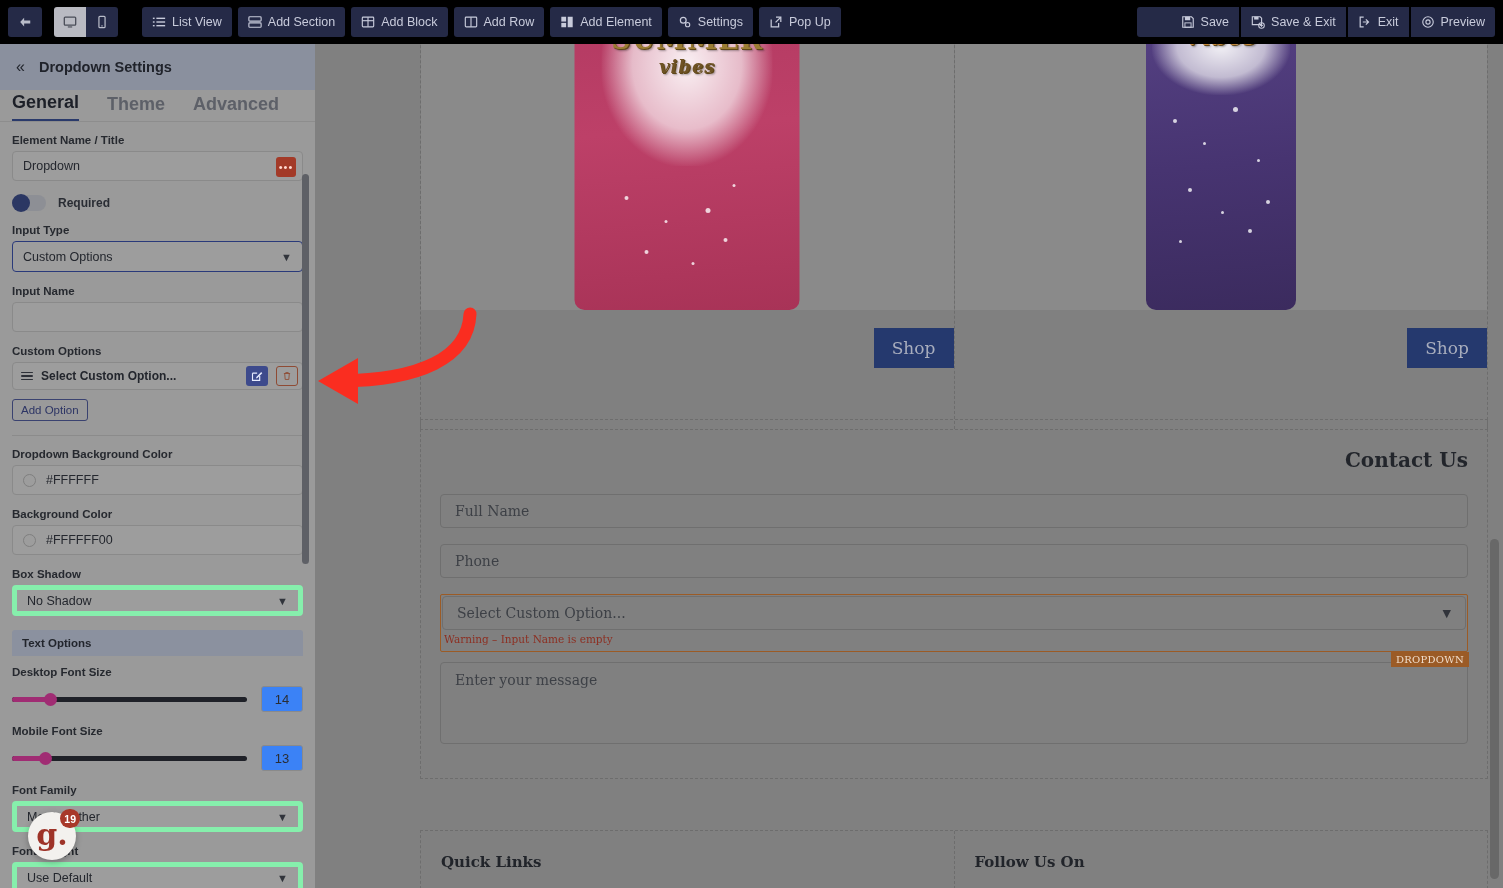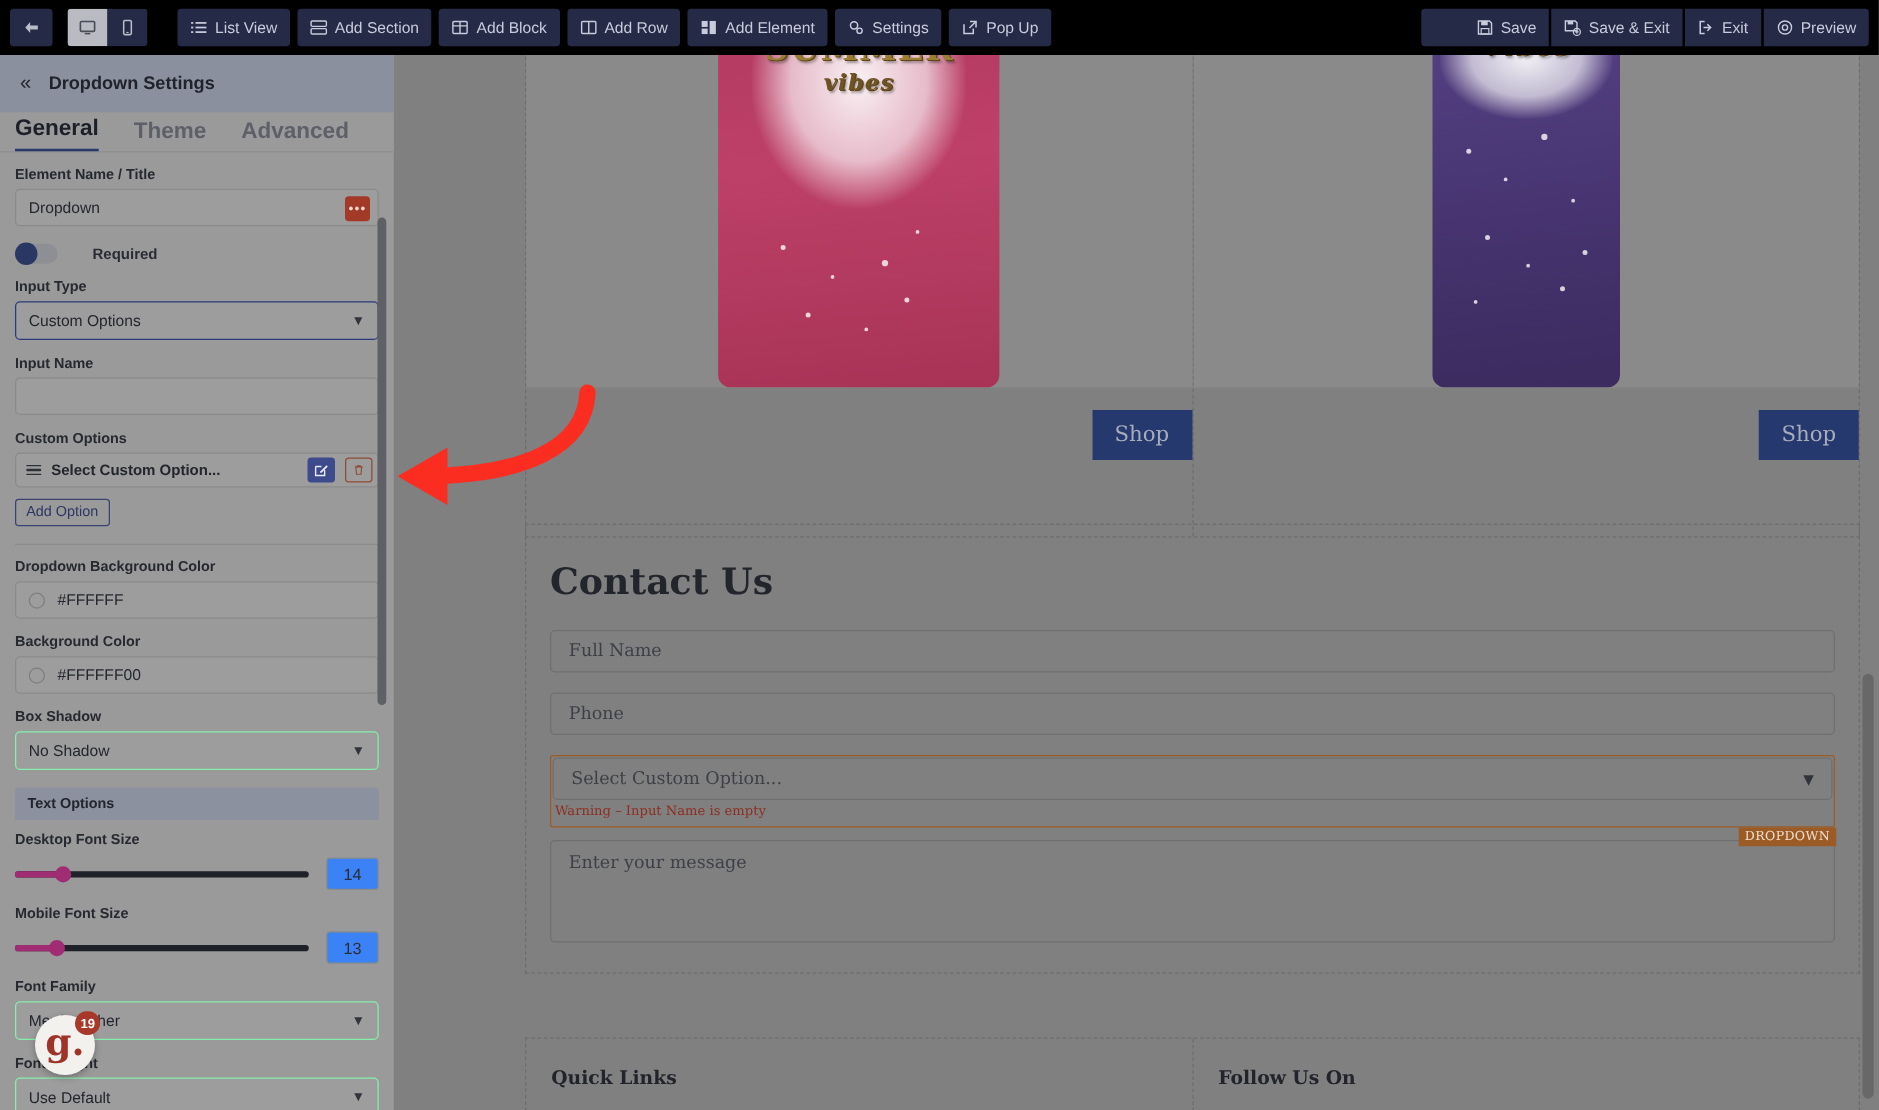--- a/index.html
+++ b/index.html
@@ -115,36 +115,36 @@
   .inp.empty { }
   .inp-swatchbtn {
     position: absolute; right: 6px; top: 5px;
     width: 20px; height: 20px;
     background: #a33a28; border-radius: 3px;
     display: flex; align-items: center; justify-content: center;
     cursor: pointer;
   }
   .dots { color: #ffd9d0; font-size: 11px; letter-spacing: 1px; line-height: 6px; }
 
-  .toggle-row { display: flex; align-items: center; gap: 28px; margin-top: 14px; }
+  .toggle-row { display: flex; align-items: center; gap: 12px; margin-top: 14px; }
   .toggle {
     width: 34px; height: 16px; border-radius: 10px;
     background: #8d8f95; position: relative; cursor: pointer;
   }
   .toggle::after {
     content: ''; position: absolute; left: 0; top: -1px;
     width: 18px; height: 18px; border-radius: 50%;
     background: #2b3763;
   }
   .toggle-lbl { font-size: 12px; font-weight: bold; color: #2a2d34; }
 
   .sel {
     height: 31px;
     background: #9d9d9d;
-    border: 1px solid #86efac;
+    border: 5px solid #86efac;
     border-radius: 4px;
     display: flex; align-items: center; justify-content: space-between;
     padding: 0 10px;
     font-size: 12.5px; color: #23262d;
     cursor: pointer;
   }
   .sel.focused { border: 1.5px solid #2a3a7a; }
   .chev { font-size: 11px; color: #31343b; }
 
   .opt-row {
@@ -310,24 +310,24 @@
   }
 
   
   .contact-section {
     position: absolute; left: 105px; top: 375px;
     width: 1068px; height: 360px;
     border: 1px dashed #6d6d6d;
     padding: 16px 19px 20px 19px;
   }
   .contact-title {
-    text-align: left;
+    text-align: right;
     font-family: "DejaVu Serif", serif;
     font-weight: bold;
-    font-size: 29px;
+    font-size: 20px;
     color: #22252b;
     margin: 12px 0 22px 0;
   }
   .cf-input {
     height: 34px;
     border: 1px solid #6f6f6f;
     border-radius: 4px;
     display: flex; align-items: center;
     padding: 0 14px;
     margin-bottom: 16px;

